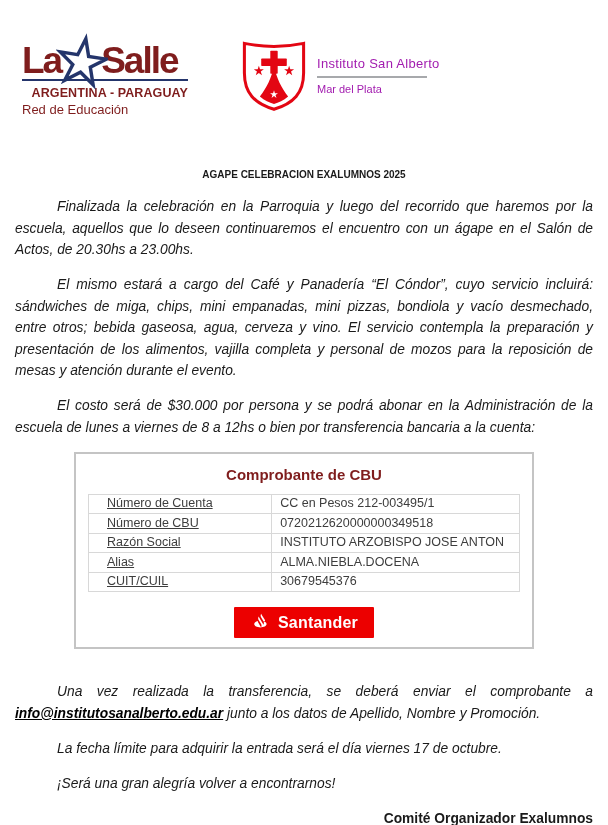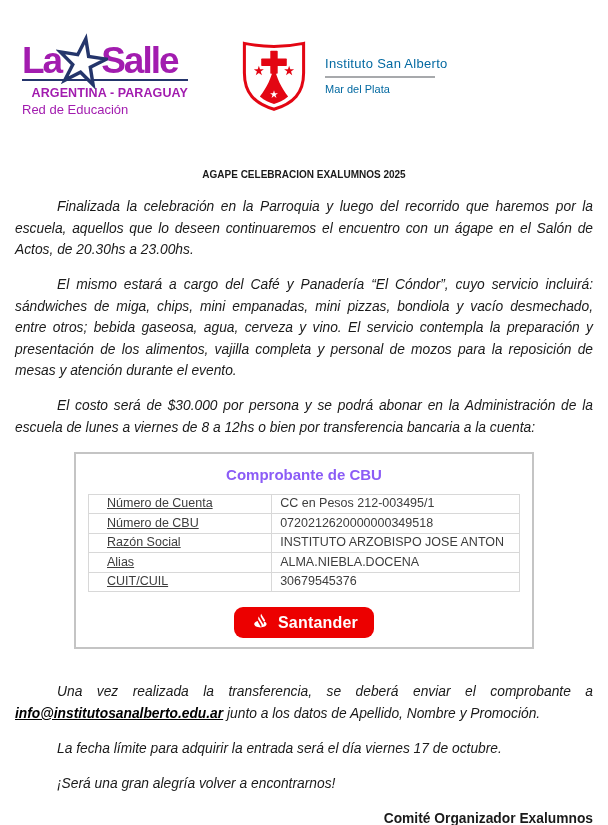--- a/index.html
+++ b/index.html
@@ -9,29 +9,29 @@
     margin:0 auto;
     box-sizing:border-box;
     padding:30px 15px 0;
     background:#fff;
     font-family:"Liberation Sans",sans-serif;
     color:#1a1a1a;
     overflow:hidden;
   }
   
   .letterhead{position:relative;height:92px;}
-  .lasalle{position:absolute;left:7px;top:0;width:166px;color:#a21caf;}
+  .lasalle{position:absolute;left:7px;top:0;width:166px;color:#7f1d1d;}
   .ls-top{display:flex;align-items:flex-end;height:46px;position:relative;}
   .ls-word{font-weight:bold;font-size:37px;line-height:0.82;letter-spacing:-2px;}
   .ls-star{margin:0 -7px -19px -5px;position:relative;z-index:2;flex:0 0 auto;}
   .ls-rule{height:2px;background:#24356B;margin-top:3px;}
   .ls-region{font-weight:bold;font-size:12.5px;text-align:right;margin-top:5px;letter-spacing:0.1px;}
   .ls-network{font-size:13px;margin-top:2px;}
   .isa-shield{position:absolute;left:225px;top:8px;}
-  .isa-text{position:absolute;left:310px;top:26px;width:110px;color:#0369a1;}
+  .isa-text{position:absolute;left:302px;top:26px;width:110px;color:#a21caf;}
   .isa-name{font-size:13px;letter-spacing:0.3px;white-space:nowrap;}
   .isa-rule{border:0;border-top:2px solid #a7a9ac;margin:5px 0 5px;}
   .isa-city{font-size:11px;}
   
   .doc-title{
     font-size:10px;font-weight:bold;text-align:center;
     margin:44px 0 13px;line-height:17px;
   }
   .para{
     font-size:13.8px;line-height:21.5px;text-align:justify;
@@ -40,34 +40,34 @@
   .email-link{color:#000000;font-weight:bold;text-decoration:underline;cursor:pointer;}
   
   .cbu-box{
     width:460px;box-sizing:border-box;
     margin:0 auto 32px;
     border:2px solid #c4c4c4;
     padding:10px 12px 9px;
     background:#fff;
   }
   .cbu-title{
-    text-align:center;font-size:15px;font-weight:bold;color:#8b5cf6;
+    text-align:center;font-size:15px;font-weight:bold;color:#7f1d1d;
     margin:2px 0 11px;
   }
   .cbu-table{width:100%;border-collapse:collapse;}
   .cbu-table td{
     border:1px solid #d8d8d8;
     font-size:12.5px;color:#3d3d3d;
     padding:1.5px 8px;height:15.5px;line-height:15px;
     white-space:nowrap;
   }
   .cbu-table td.lbl{width:42.5%;padding-left:18px;text-decoration:underline;}
   .santander{
     width:140px;height:31px;margin:15px auto 0;
-    background:#EC0000;border-radius:9px;
+    background:#EC0000;border-radius:1px;
     display:flex;align-items:center;justify-content:center;gap:6px;
   }
   .santander-name{color:#fff;font-weight:bold;font-size:16px;letter-spacing:0.2px;}
   .signature{
     font-size:13.8px;font-weight:bold;text-align:right;margin:0;line-height:21.5px;
   }
 </style>
 </head>
 <body>
 

